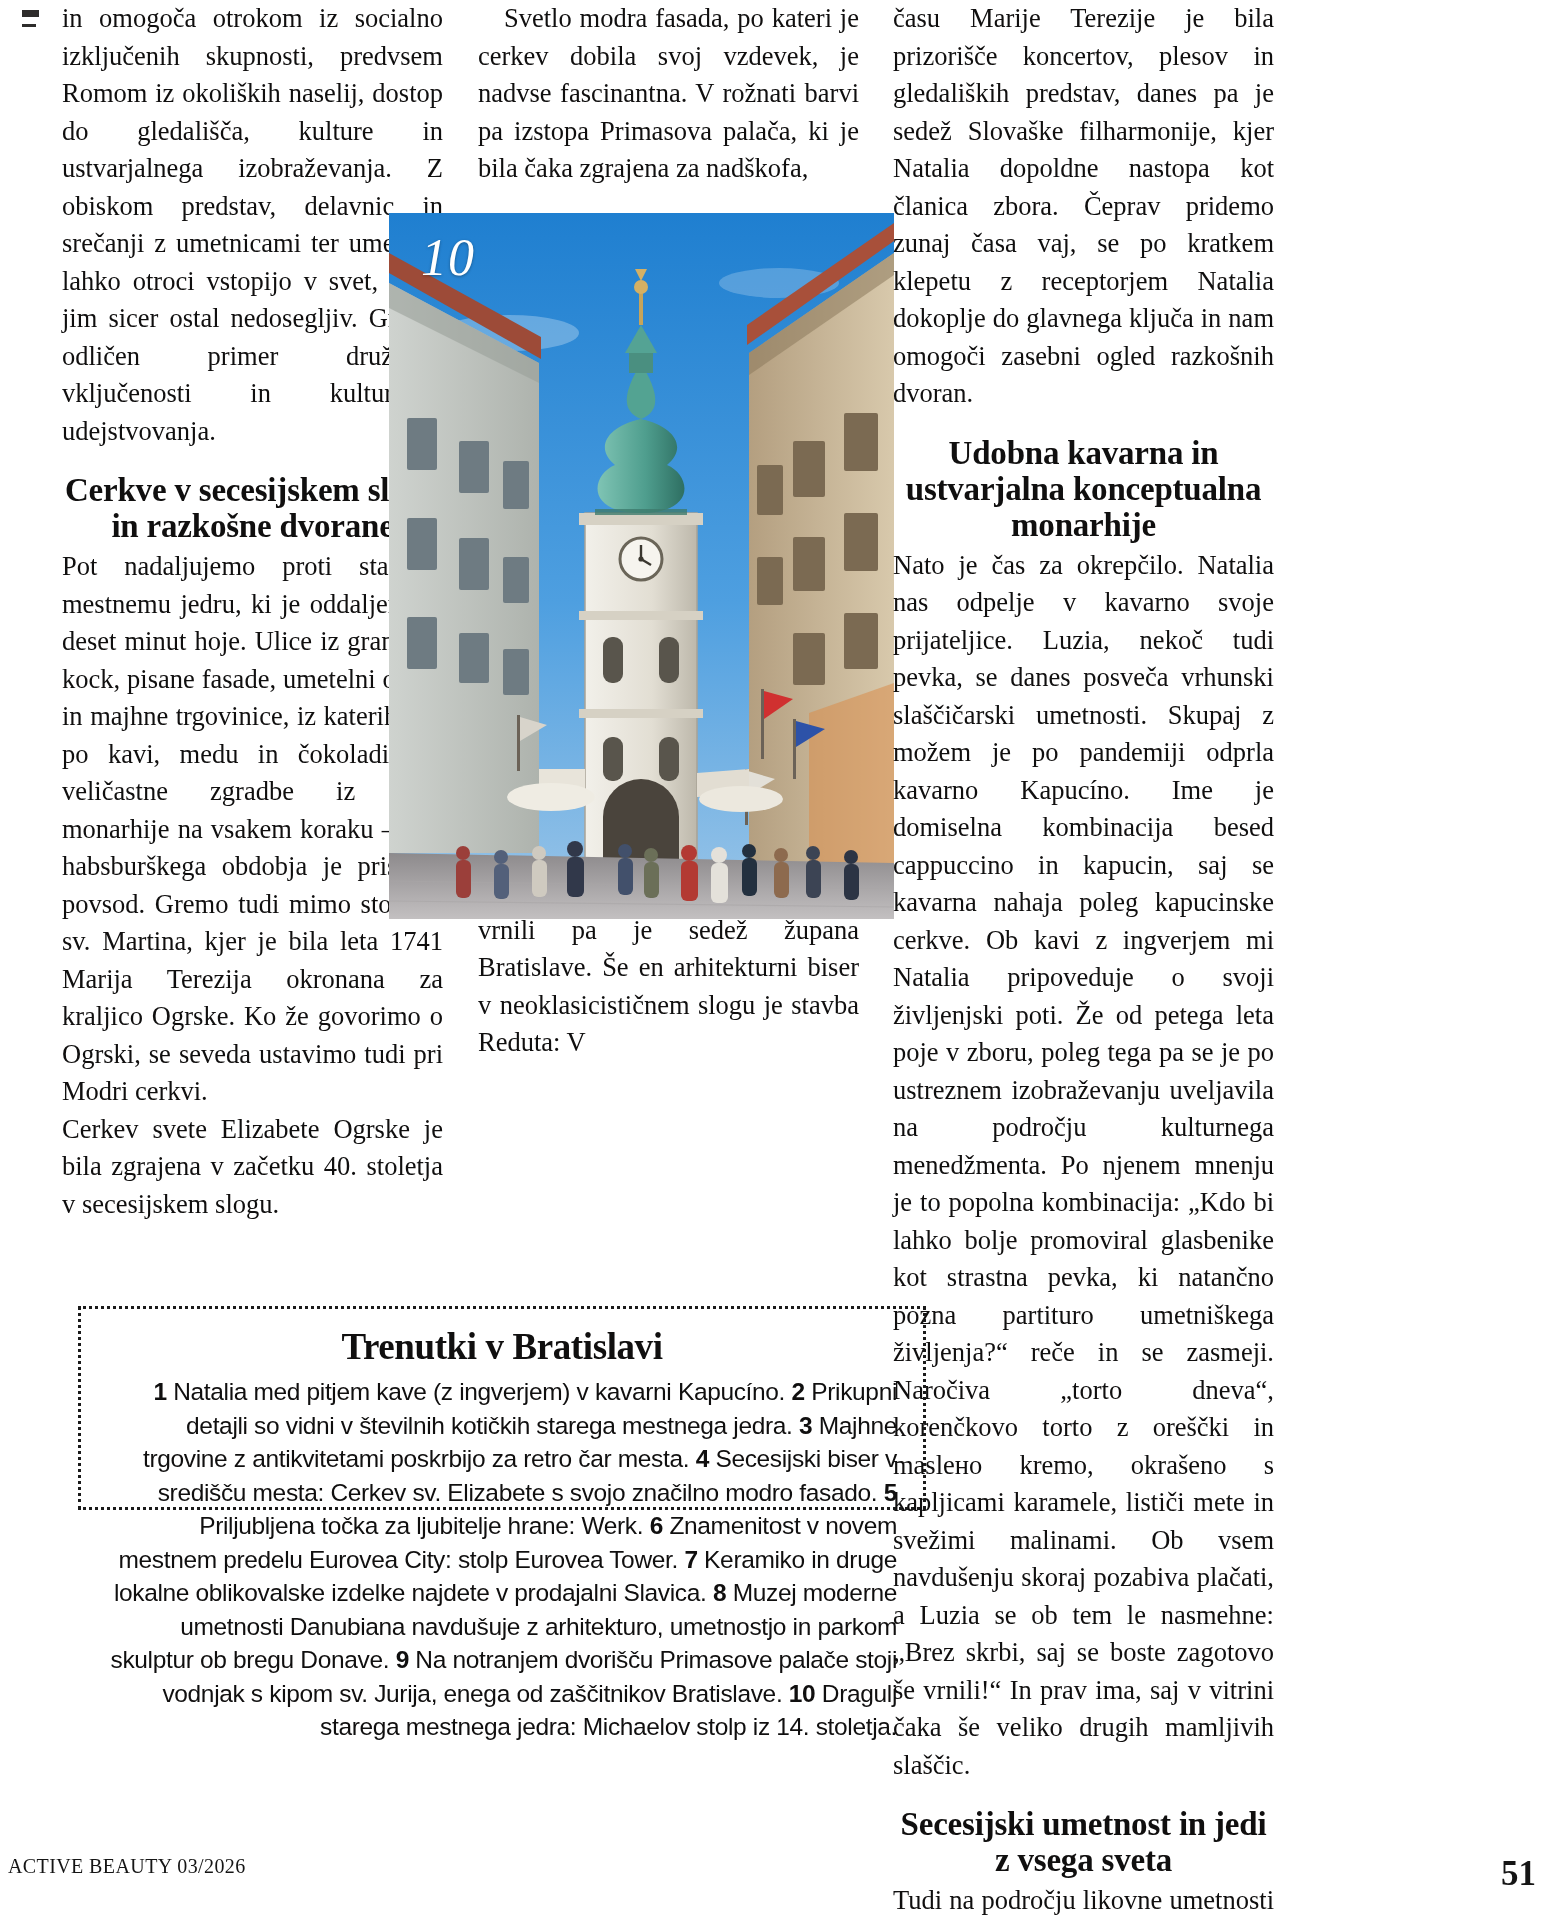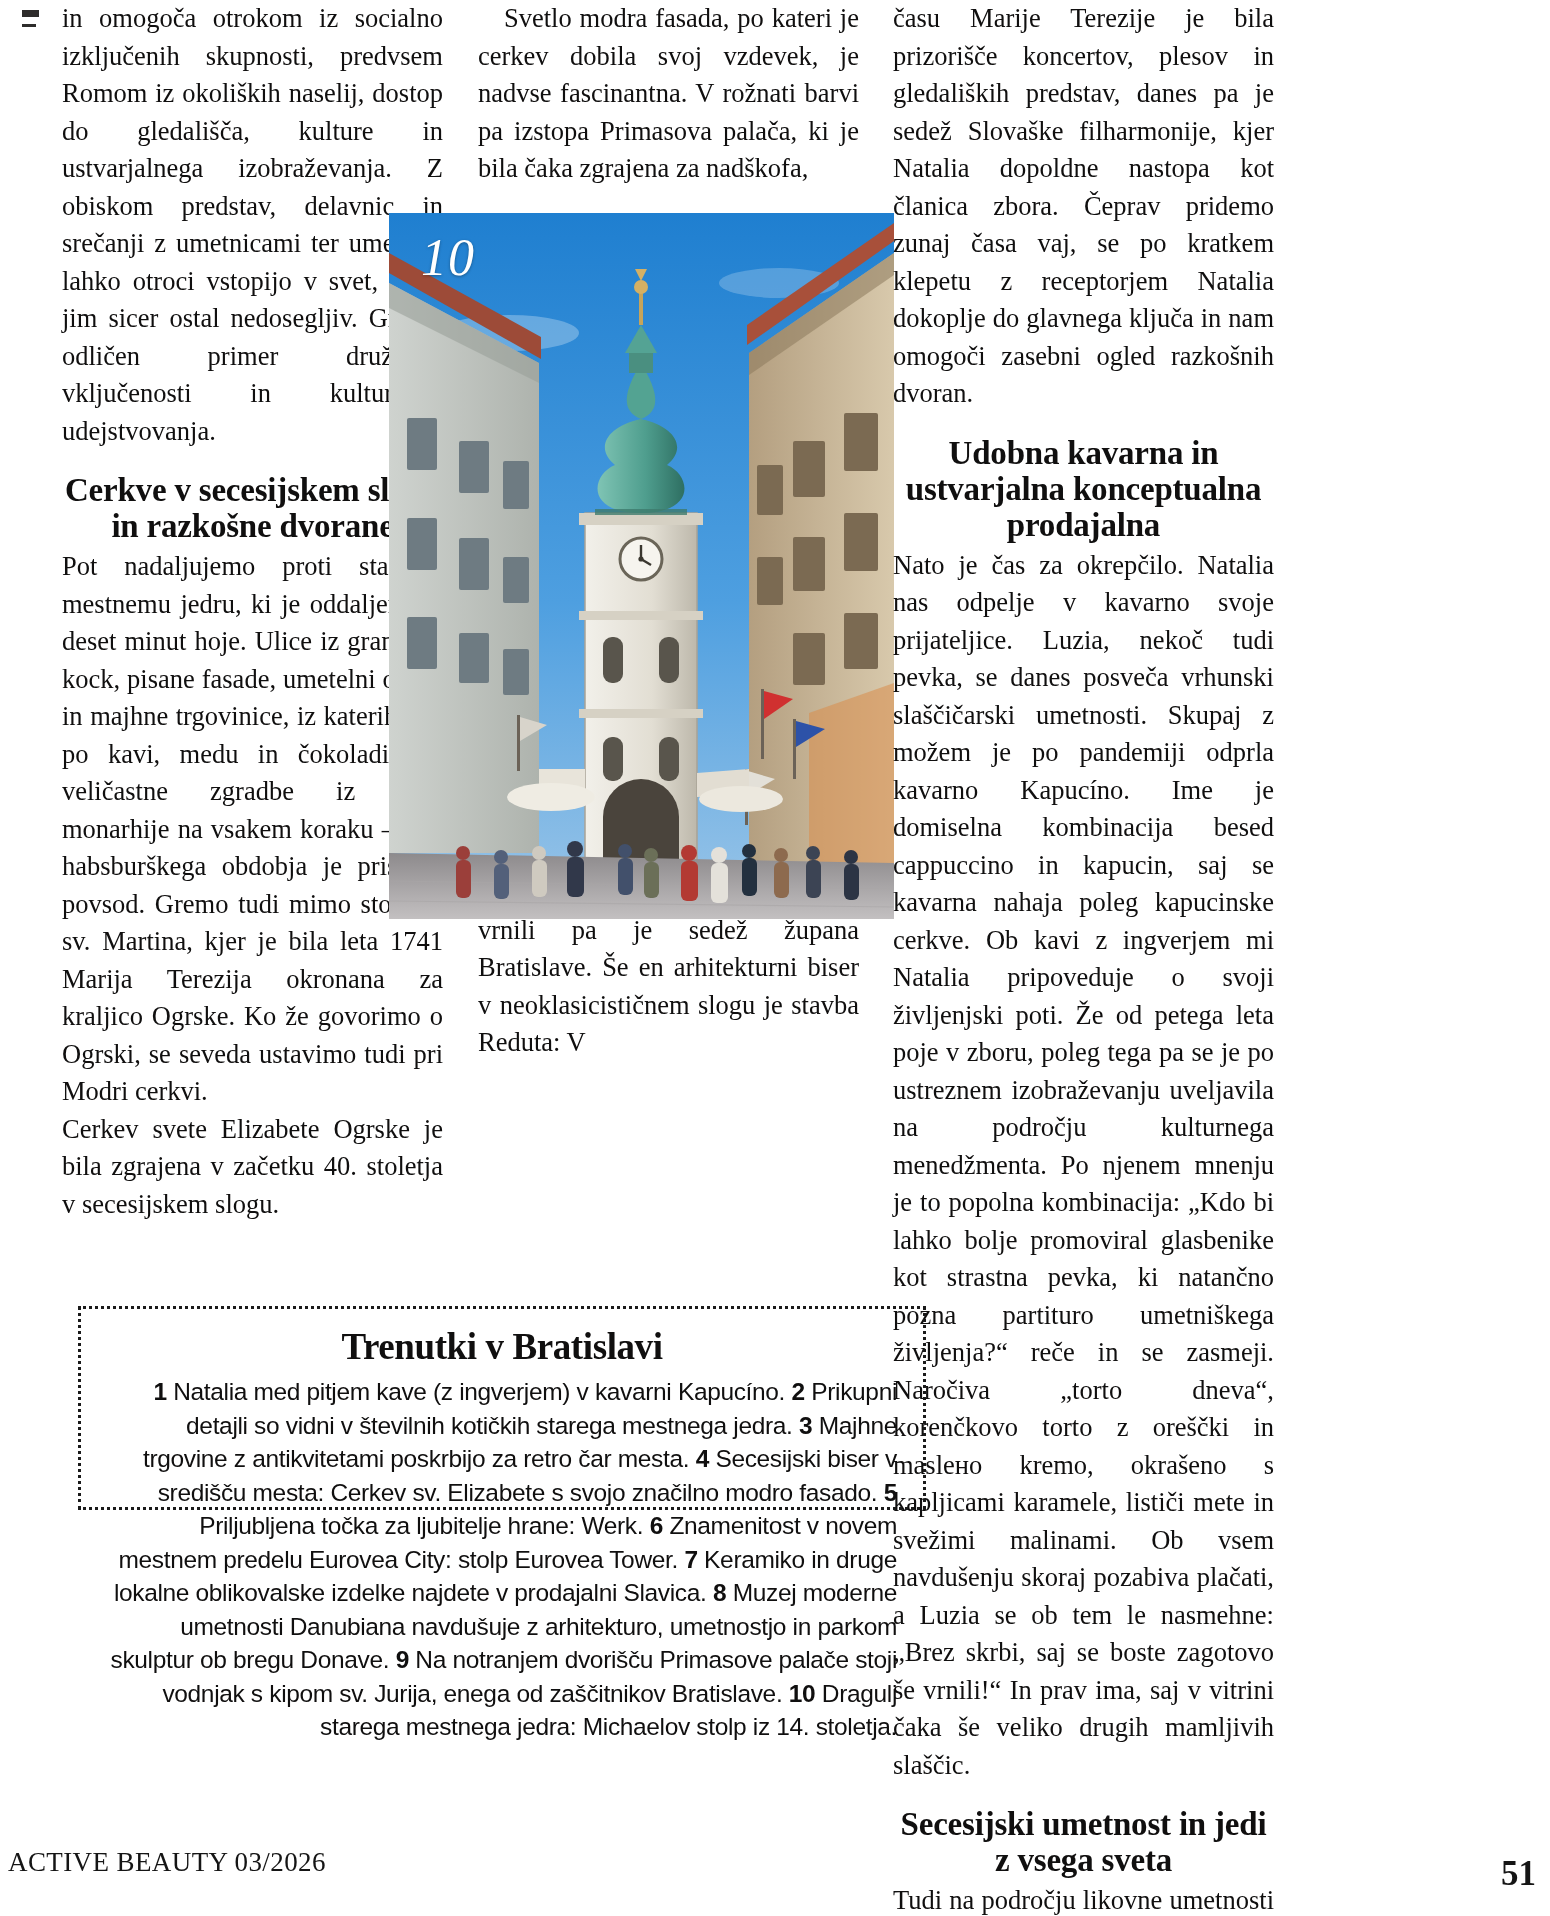--- a/index.html
+++ b/index.html
@@ -109,21 +109,21 @@
     letter-spacing: -0.35px;
   }
   .caption-body b { font-weight: 700; }
 
   
   .footer-left {
     position: absolute;
     left: 8px;
     bottom: 38px;
     font-family: "Liberation Serif", "DejaVu Serif", serif;
-    font-size: 27px;
+    font-size: 20px;
     letter-spacing: 0.4px;
     color: #151515;
   }
   .footer-right {
     position: absolute;
     right: 14px;
     bottom: 22px;
     font-family: "Liberation Serif", "DejaVu Serif", serif;
     font-size: 35px;
     font-weight: 700;
@@ -330,21 +330,21 @@
             <circle cx="462" cy="644" r="7"></circle>
             <rect x="455" y="651" width="15" height="36" rx="6"></rect>
           </g>
       </g>
     </svg>
   </div>
   <div class="photo-num">10</div>
 
   <div class="col col-right">
     <p class="cont">času Marije Terezije je bila prizorišče koncertov, plesov in gledaliških predstav, danes pa je sedež Slovaške filharmonije, kjer Natalia dopoldne nastopa kot članica zbora. Čeprav pridemo zunaj časa vaj, se po kratkem klepetu z receptorjem Natalia dokoplje do glavnega ključa in nam omogoči zasebni ogled razkošnih dvoran.</p>
-    <div class="sec-head">Udobna kavarna in ustvarjalna konceptualna prodajalna</div>
+    <div class="sec-head">Udobna kavarna in ustvarjalna konceptualna monarhije</div>
     <p class="cont">Nato je čas za okrepčilo. Natalia nas odpelje v kavarno svoje prijateljice. Luzia, nekoč tudi pevka, se danes posveča vrhunski slaščičarski umetnosti. Skupaj z možem je po pandemiji odprla kavarno Kapucíno. Ime je domiselna kombinacija besed cappuccino in kapucin, saj se kavarna nahaja poleg kapucinske cerkve. Ob kavi z ingverjem mi Natalia pripoveduje o svoji življenjski poti. Že od petega leta poje v zboru, poleg tega pa se je po ustreznem izobraževanju uveljavila na področju kulturnega menedžmenta. Po njenem mnenju je to popolna kombinacija: „Kdo bi lahko bolje promoviral glasbenike kot strastna pevka, ki natančno pozna partituro umetniškega življenja?“ reče in se zasmeji. Naročiva „torto dneva“, korenčkovo torto z oreščki in maslено kremo, okrašeno s kapljicami karamele, lističi mete in svežimi malinami. Ob vsem navdušenju skoraj pozabiva plačati, a Luzia se ob tem le nasmehne: „Brez skrbi, saj se boste zagotovo še vrnili!“ In prav ima, saj v vitrini čaka še veliko drugih mamljivih slaščic.</p>
     <div class="sec-head">Secesijski umetnost in jedi z vsega sveta</div>
     <p class="cont"><span>Tudi na področju likovne umetnosti ima Bratislava veliko ponudi-</span> </p>
   </div>
 
   <div class="caption-box">
     <div class="caption-title">Trenutki v Bratislavi</div>
     <div class="caption-body" id="caption-body"><b>1</b><span> Natalia med pitjem kave (z ingverjem) v kavarni Kapucíno. </span><b>2</b><span> Prikupni detajli so vidni v številnih kotičkih starega mestnega jedra. </span><b>3</b><span> Majhne trgovine z antikvitetami poskrbijo za retro čar mesta. </span><b>4</b><span> Secesijski biser v središču mesta: Cerkev sv. Elizabete s svojo značilno modro fasado. </span><b>5</b><span> Priljubljena točka za ljubitelje hrane: Werk. </span><b>6</b><span> Znamenitost v novem mestnem predelu Eurovea City: stolp Eurovea Tower. </span><b>7</b><span> Keramiko in druge lokalne oblikovalske izdelke najdete v prodajalni Slavica. </span><b>8</b><span> Muzej moderne umetnosti Danubiana navdušuje z arhitekturo, umetnostjo in parkom skulptur ob bregu Donave. </span><b>9</b><span> Na notranjem dvorišču Primasove palače stoji vodnjak s kipom sv. Jurija, enega od zaščitnikov Bratislave. </span><b>10</b><span> Dragulj starega mestnega jedra: Michaelov stolp iz 14. stoletja.</span></div>
   </div>
 

